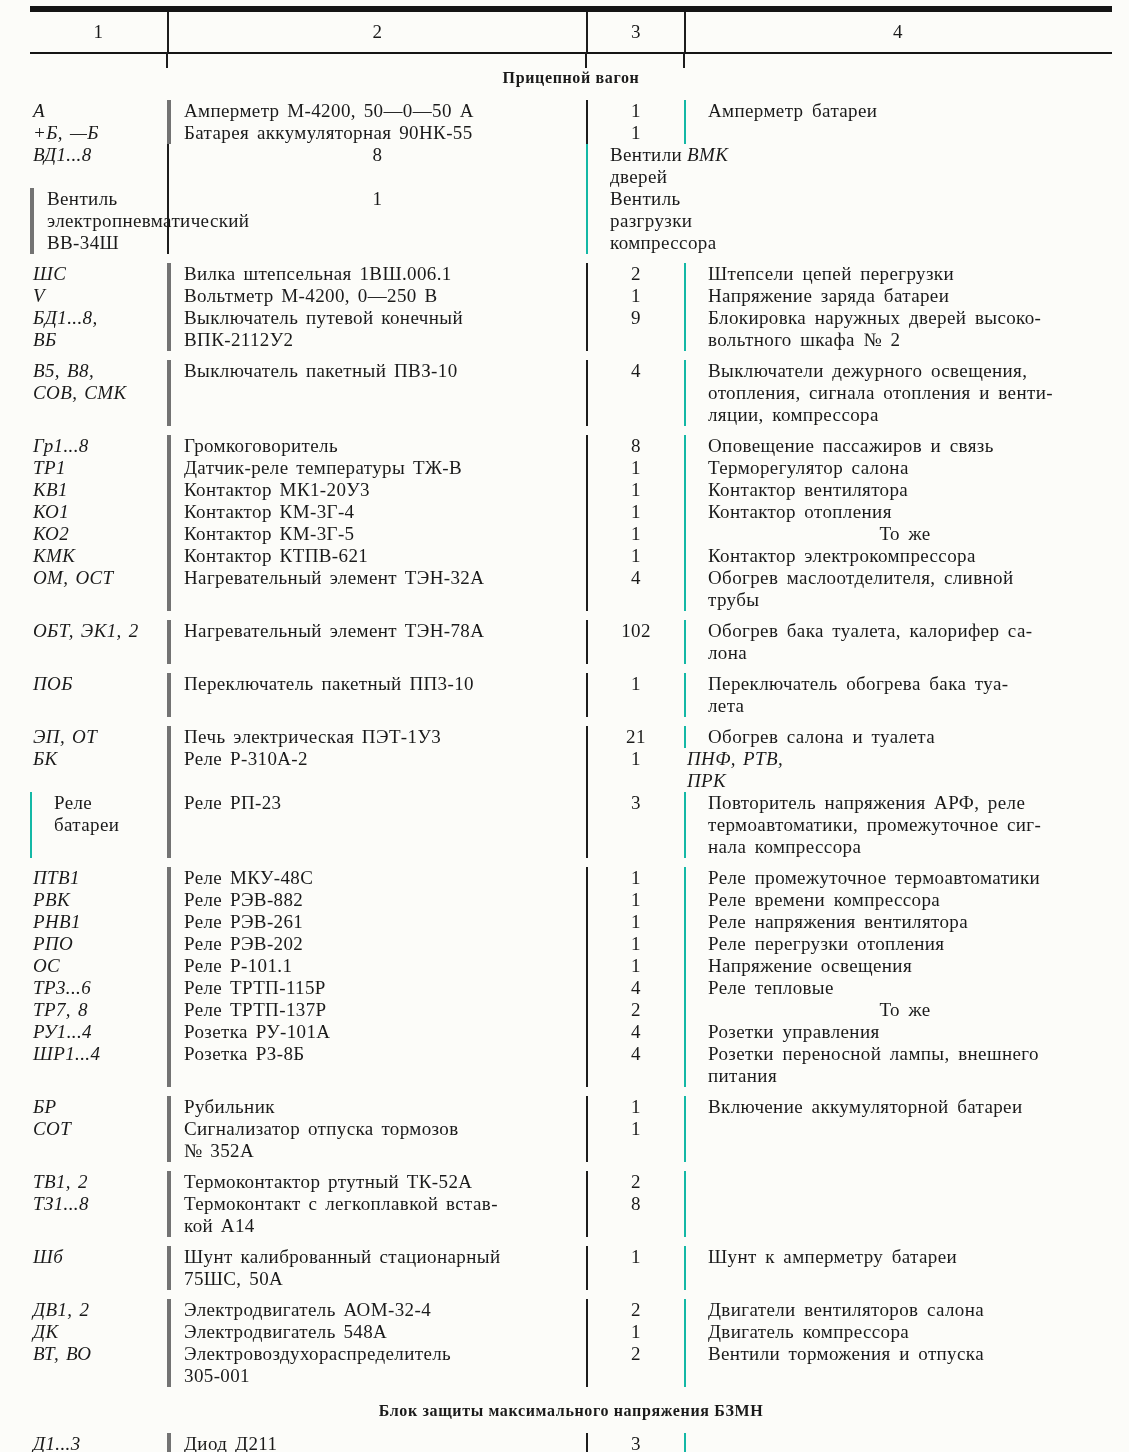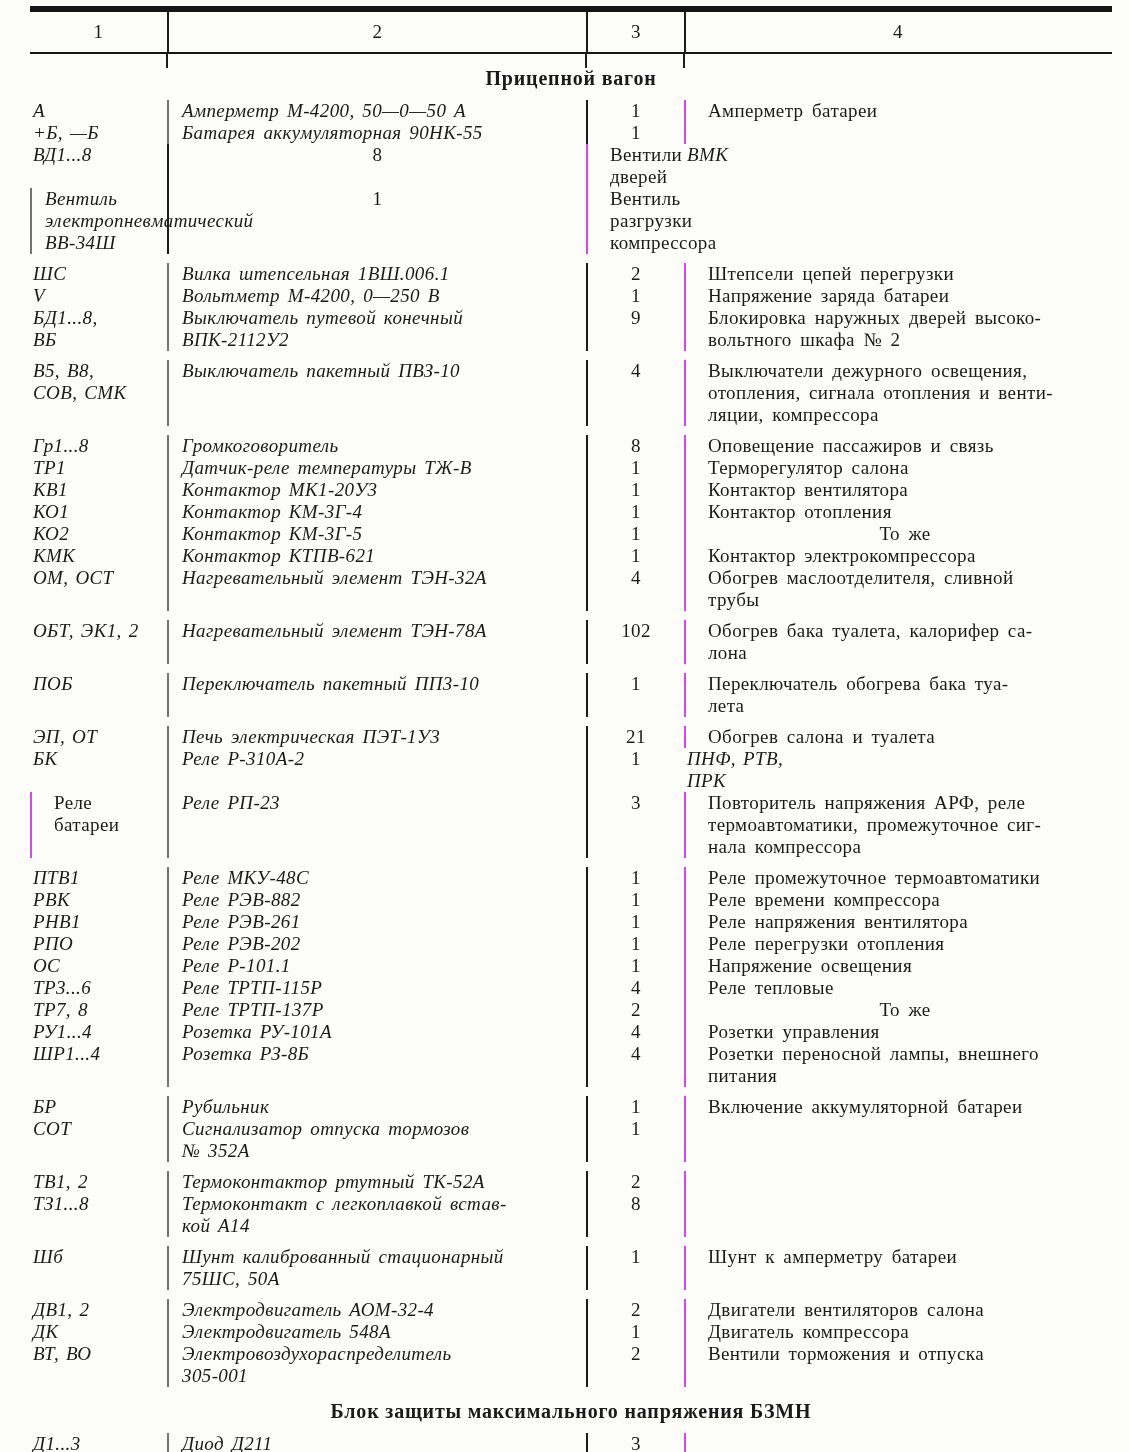--- a/index.html
+++ b/index.html
@@ -25,34 +25,34 @@
   }
   .thead .hc{text-align:center;font-size:19px;}
   .thead .hc + .hc{border-left:2px solid #1d1d1d;height:100%;display:flex;align-items:center;justify-content:center;}
   .stub{position:absolute;top:100%;width:2px;height:16px;background:#1d1d1d;}
   .stub.s1{left:136px;}
   .stub.s2{left:555px;}
   .stub.s3{left:653px;}
   .section-title{
     text-align:center;
     font-weight:bold;
-    font-size:20px;
+    font-size:16px;
     margin:13px 0 11px 0;
     letter-spacing:0.04em;
   }
   .group{
     display:grid;
     grid-template-columns:137px 419px 98px 426px;
     margin-bottom:9px;
   }
   .cell{white-space:pre-line;}
   .c1{font-style:italic;padding-left:3px;word-spacing:0.1em;}
-  .c2{border-left:2px solid #737373;padding:0 16px 0 13px;word-spacing:0.14em;font-style:italic;}
+  .c2{border-left:4px solid #737373;padding:0 16px 0 13px;word-spacing:0.14em;}
   .c3{border-left:2px solid #1d1d1d;text-align:center;padding:0 2px;}
-  .c4{border-left:2px solid #d946ef;padding:0 6px 0 22px;word-spacing:0.18em;}
+  .c4{border-left:2px solid #14b8a6;padding:0 6px 0 22px;word-spacing:0.18em;}
   .c4.center{text-align:center;padding-left:20px;}
 </style>
 </head>
 <body>
 
 <div class="page">
   <div class="table-area">
     <div class="thead">
       <div class="hc">1</div>
       <div class="hc">2</div>

